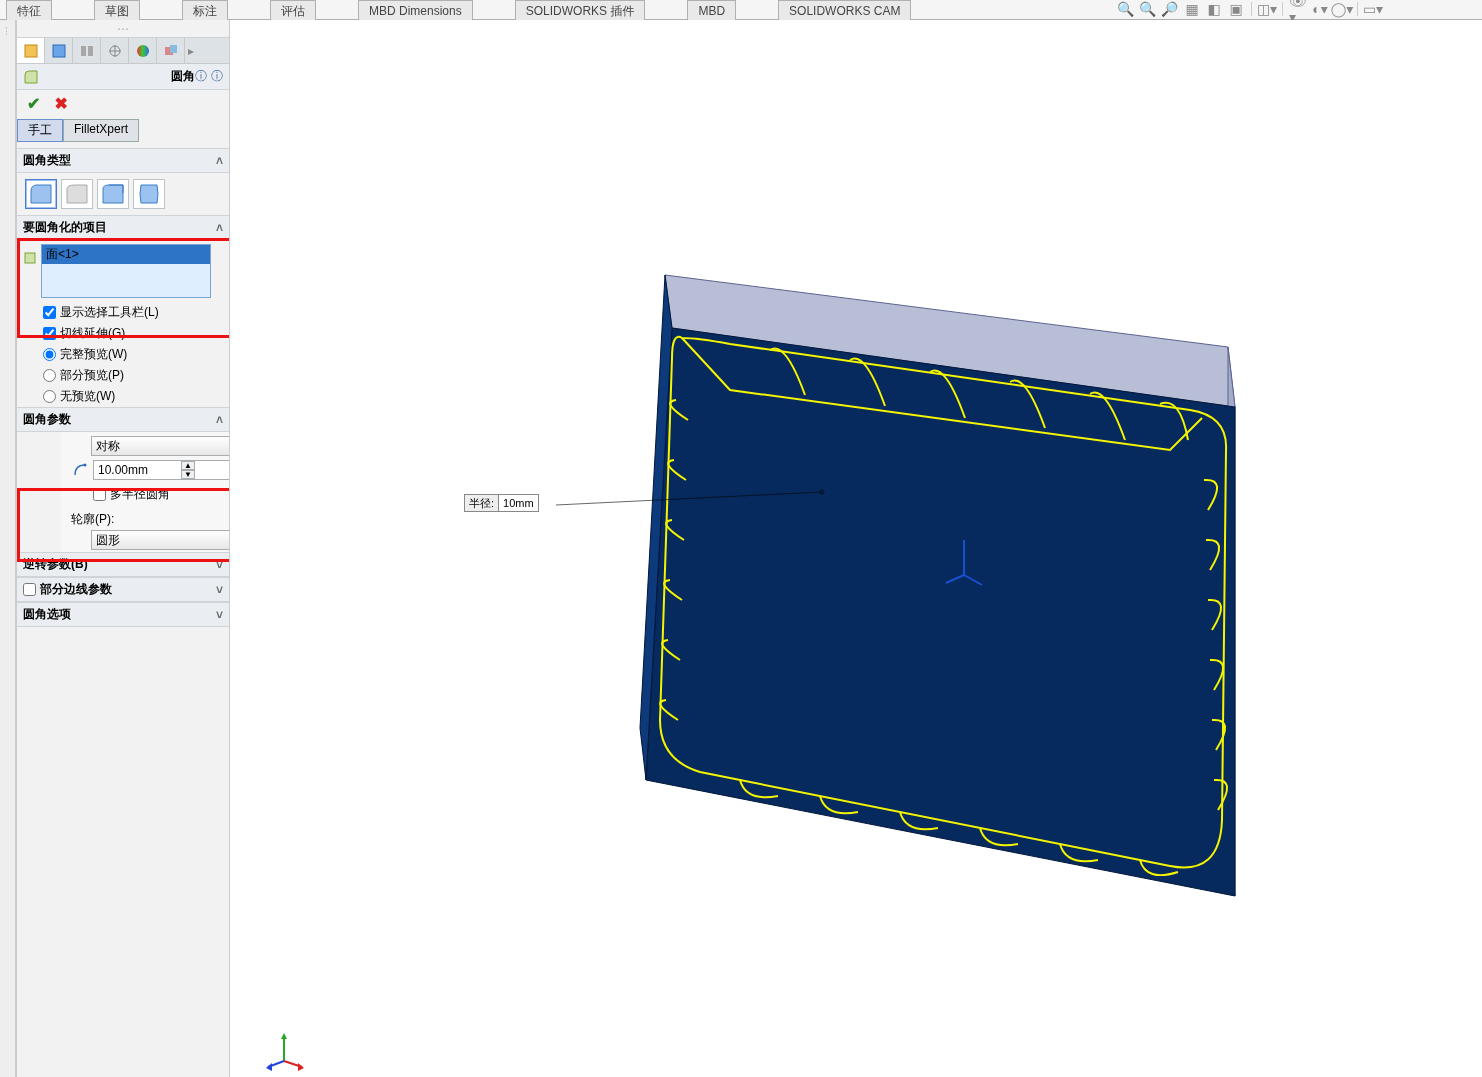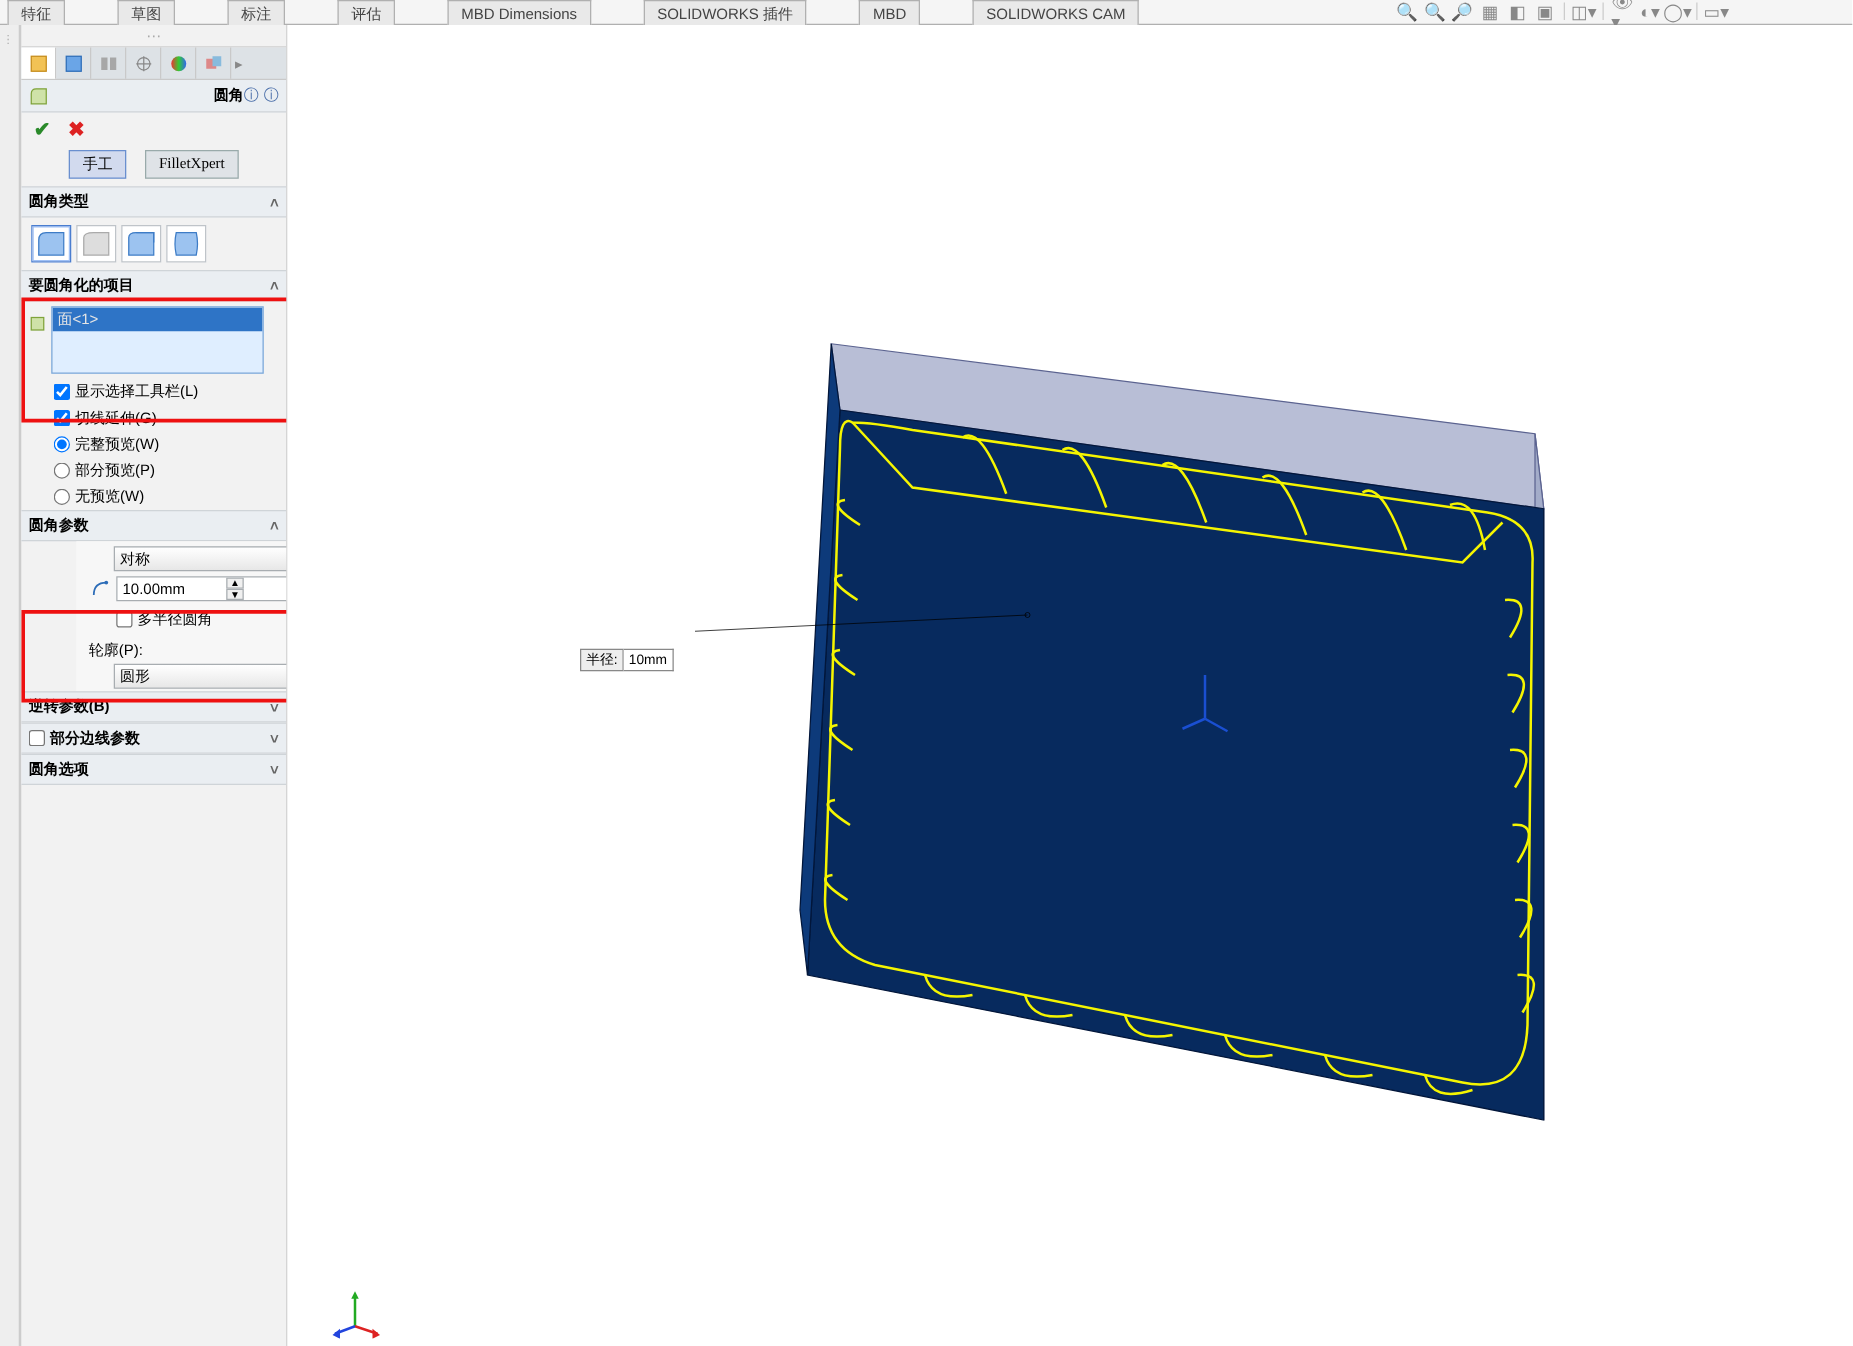--- a/index.html
+++ b/index.html
@@ -40,38 +40,38 @@
 .pm-title .tname{ flex:1; font-weight:bold; margin-left:4px;text-align:right;}
 .pm-title .help{ color:#4a6ea9;}
 .pm-title .help span{ margin-left:4px; }
 
 
 .pm-okrow{ display:flex; align-items:center; gap:14px; padding:4px 10px; }
 .pm-okrow .ok{ color:#2a8a2a; font-size:16px; font-weight:bold;}
 .pm-okrow .cancel{ color:#d22; font-size:16px; font-weight:bold;}
 
 
-.xpert-row{ display:flex; justify-content:center; padding:2px 0 6px; gap:15px;font-family:Liberation Serif, serif;}
+.xpert-row{ display:flex; justify-content:flex-start; padding:2px 0 6px; gap:0;}
 .xpert-row .btn{ border:1px solid #9aa; padding:2px 10px; font-size:12px; background:#dfe3e7;}
 .xpert-row .btn.active{ background:#d2daee; border-color:#6a8fcf;}
 
 
 .sec-h{ background:#eaeef2; border-top:1px solid #cfd4d8; border-bottom:1px solid #cfd4d8; padding:3px 6px; font-weight:bold; display:flex; align-items:center;}
 .sec-h .chev{ margin-left:auto; color:#666; font-size:12px; }
 .sec-body{ padding:6px 8px; background:#f7f7f7;}
 
 
 .ft-row{ display:flex; gap:4px; padding:6px 8px;}
 .ft-row .ft{ width:32px; height:30px; border:1px solid #bfc4c9; background:#fff; display:flex; align-items:center; justify-content:center;}
 .ft-row .ft.sel{ border:1px solid #4a7dcf; box-shadow: inset 0 0 0 1px #9fc0f5;}
 .ft-row .ft svg{ width:24px; height:22px;}
 
 
 .sel-box{ margin:4px 18px 4px 24px; border:1px solid #7aa6d6; background:#dfeeff; height:54px; overflow:hidden;}
-.sel-box .row{ background:#2e74c6; color:#e5e5e5; padding:1px 4px; font-size:12px;}
+.sel-box .row{ background:#2e74c6; color:#000000; padding:1px 4px; font-size:12px;}
 .sel-box .row.empty{ background:transparent; height:18px;}
 
 
 .opt{ display:flex; align-items:center; gap:4px; padding:2px 0 2px 26px;}
 .opt input{ margin:0;}
 .opt label{ font-size:12px;}
 
 
 .dd{ width:165px; margin-left:22px; height:20px; border:1px solid #a8adb1; background:linear-gradient(#fff,#e7e7e7); padding:0 4px; display:flex; align-items:center; position:relative;}
 .dd .car{ position:absolute; right:4px; top:4px; color:#666; font-size:10px;}
@@ -87,21 +87,21 @@
 .redbox{ position:absolute; border:3px solid #e11; pointer-events:none;}
 .r1{ top:246px; left:8px; width:234px; height:92px; } 
 .redbox.r1{ top:218px; left:0px; width:232px; height:100px;}  
 .redbox.r2{ top:468px; left:0px; width:232px; height:74px;}
 
 
 .view { position:absolute; top:20px; left:230px; right:0; bottom:0; background:#fff;}
 .view svg{ position:absolute; top:0; left:0; width:100%; height:100%;}
 
 
-.callout{ position:absolute; top:494px; left:464px; display:flex; align-items:center;margin-top:25px;}
+.callout{ position:absolute; top:494px; left:464px; display:flex; align-items:center;}
 .callout .lab{ background:#eee; border:1px solid #888; padding:1px 4px 1px 4px; font-size:11px; height:18px; line-height:15px;}
 .callout .val{ background:#fff; border:1px solid #888; border-left:none; padding:1px 4px; font-size:11px; height:18px; line-height:15px;}
 
 
 .triad{ position:absolute; bottom:6px; left:264px; }
 </style>
 </head>
 <body>
 
 <div class="ribbon">

